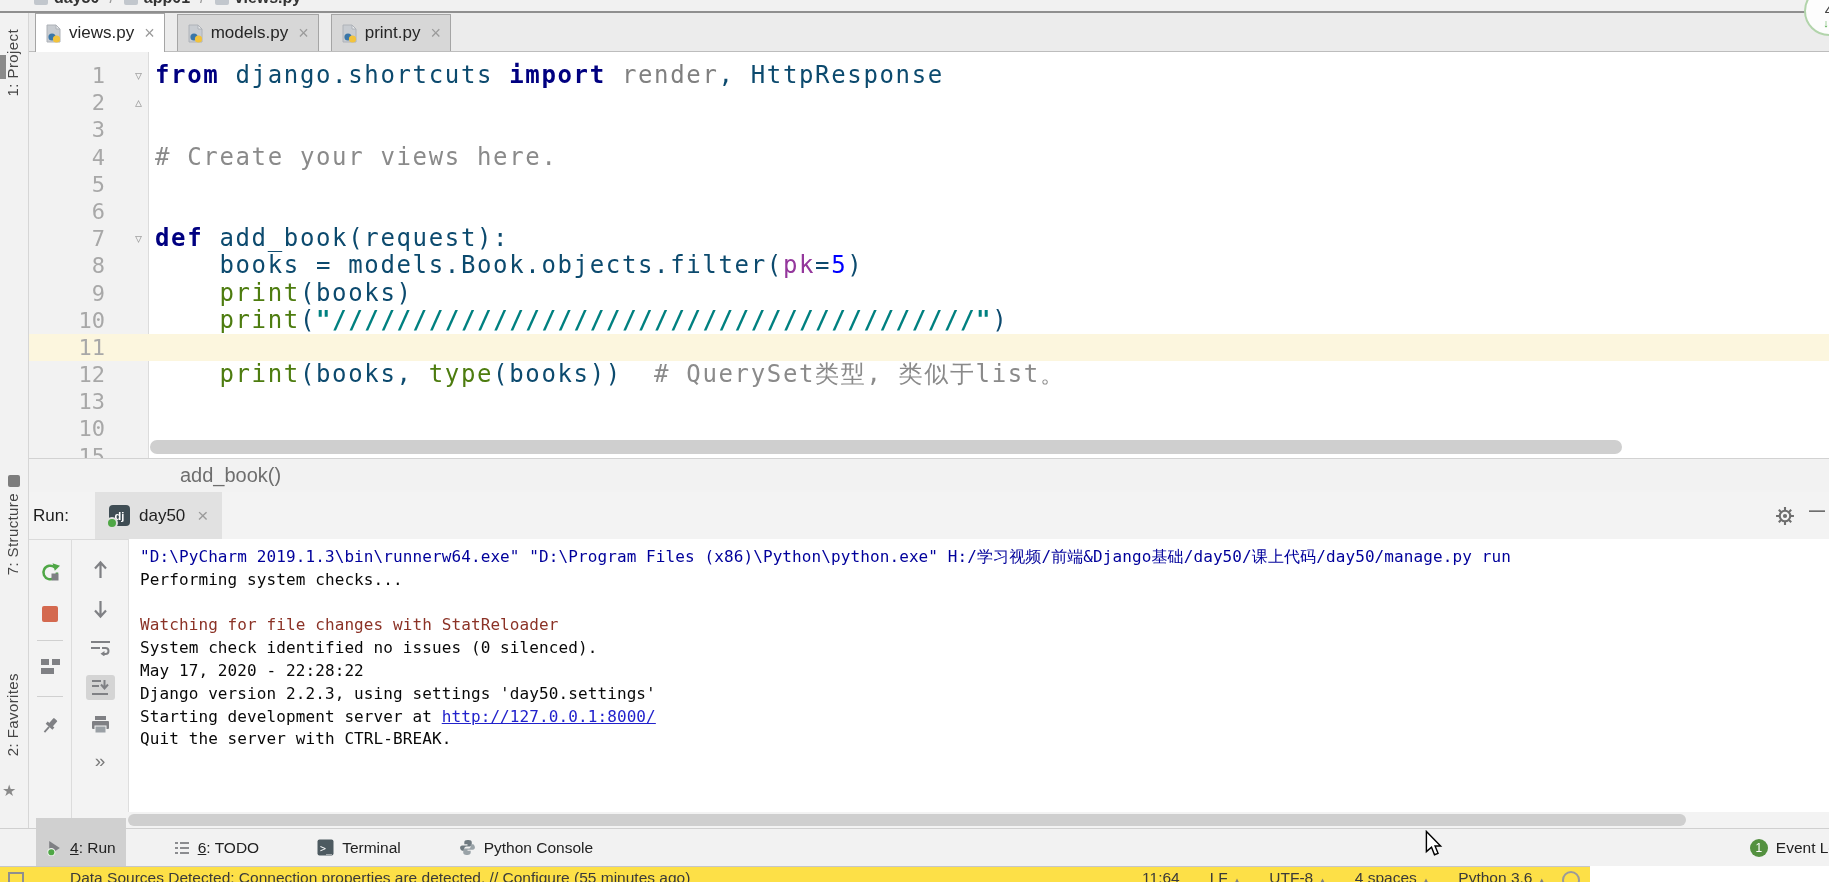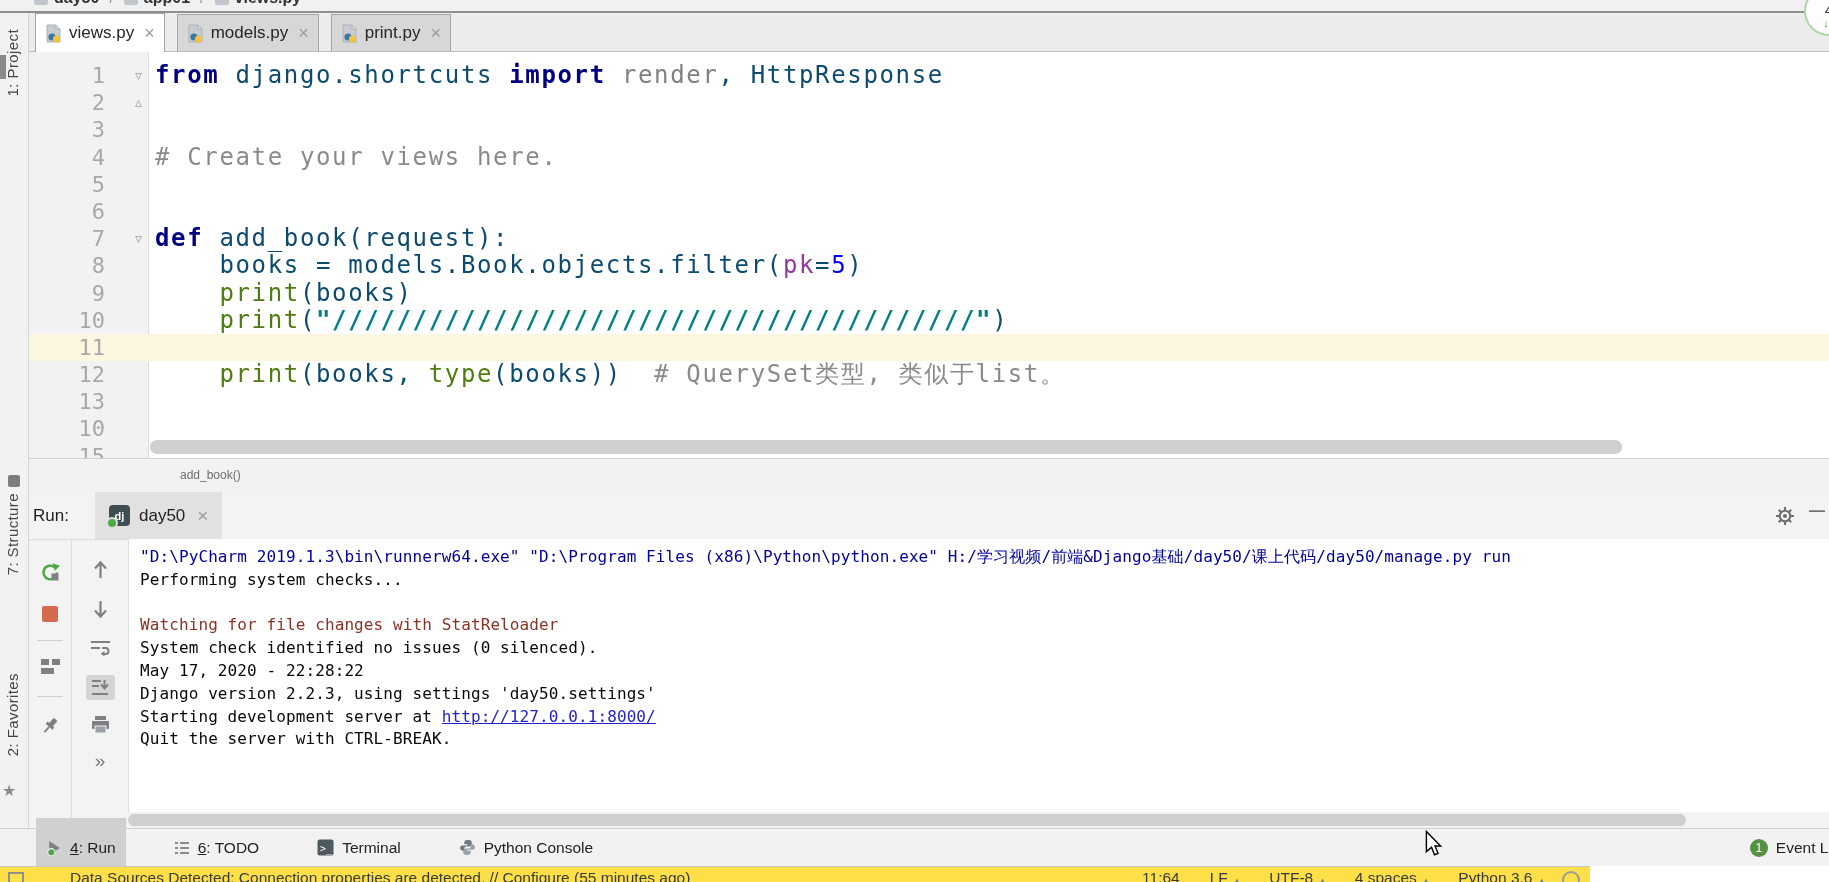--- a/index.html
+++ b/index.html
@@ -59,21 +59,21 @@
   .tk-gray{color:#808080}
   .tk-cmt{color:#8a8a8a;}
   .tk-str{color:#008080;font-weight:bold}
   .tk-num{color:#0000ff}
   .tk-param{color:#94379c}
   #editor-scroll{position:absolute;left:121px;top:388px;width:1472px;height:14px;background:#cfcfcf;border-radius:7px}
 
   
   #edit-crumb{position:absolute;left:29px;top:458px;right:0;height:52px;background:#f2f2f2;
               border-top:1px solid #d2d2d2;border-bottom:1px solid #c2c2c2;box-sizing:border-box;
-              line-height:32px;padding-left:151px;font-size:12px;color:#6e6e6e}
+              line-height:32px;padding-left:151px;font-size:20px;color:#6e6e6e}
 
   
   #run-panel{position:absolute;left:29px;top:492px;right:0;height:336px;background:#f3f3f3}
   .run-header{position:absolute;left:0;top:0;right:0;height:47px;border-bottom:1px solid #dadada}
   .run-label{position:absolute;left:4px;top:0;line-height:47px;font-size:17px;color:#1d1d1d}
   .run-tab{position:absolute;left:66px;top:0;height:47px;background:#e1e1e1;display:flex;align-items:center;
            gap:9px;padding:0 14px;font-size:17px;color:#222}
   .dj{width:21px;height:21px;background:#3f4d54;border-radius:4px;color:#fff;font-size:11px;font-weight:bold;
       display:flex;align-items:center;justify-content:center;position:relative}
   .dj::after{content:"";position:absolute;left:-3px;bottom:-3px;width:8px;height:8px;border-radius:50%;

